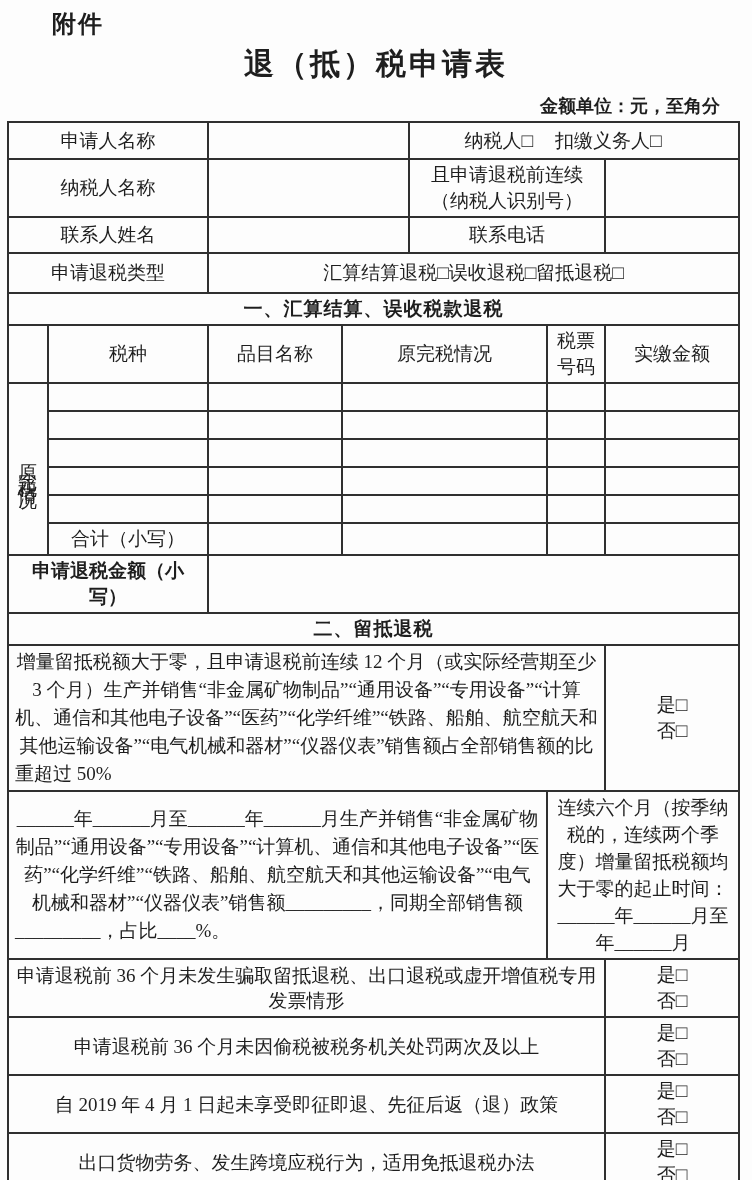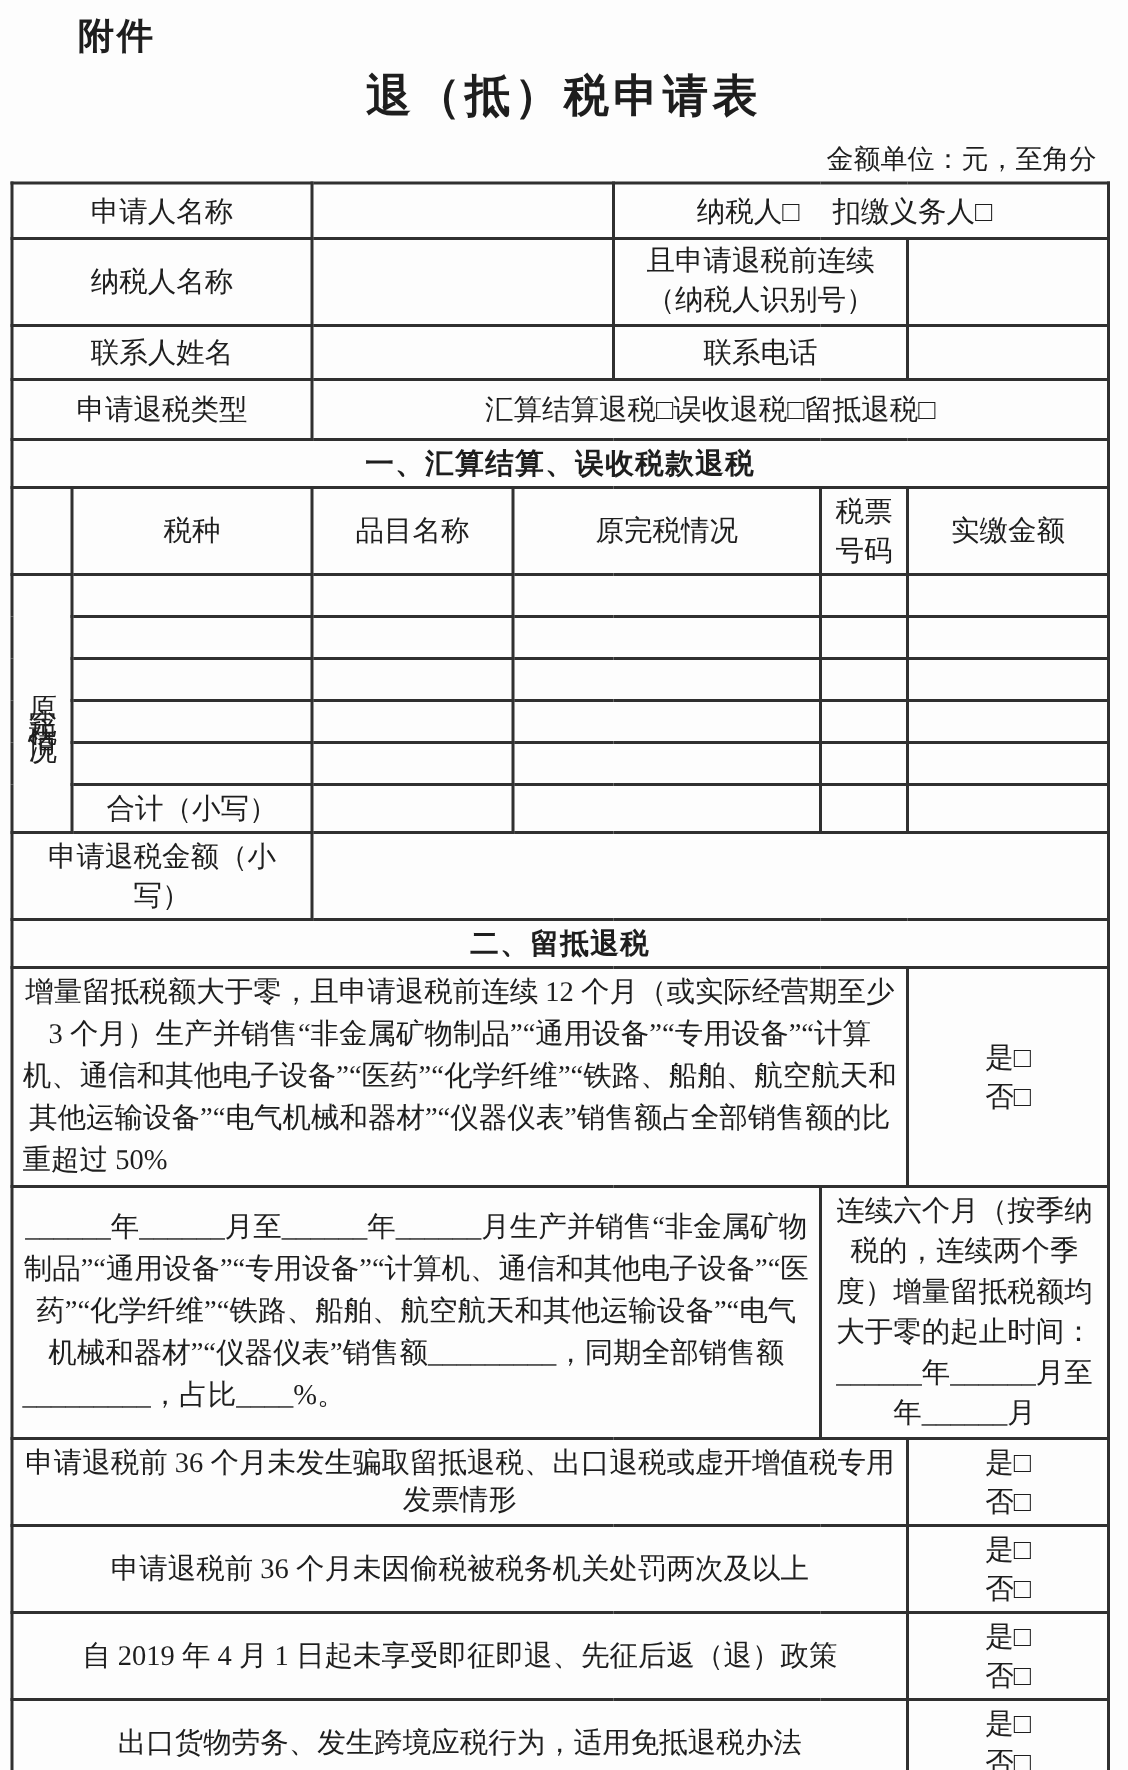--- a/index.html
+++ b/index.html
@@ -10,21 +10,21 @@
   }
   .page{width:752px;height:1180px;box-sizing:border-box;}
 
   .attachment{
     font-size:24px;font-weight:bold;padding:8px 0 0 20px;letter-spacing:2px;margin-left:32px;
   }
   .doc-title{
     text-align:center;font-size:30px;font-weight:bold;margin-top:4px;letter-spacing:3px;
   }
   .unit-note{
-    text-align:right;font-size:18px;font-weight:normal;padding-right:21px;margin-top:9px;margin-bottom:3px;
+    text-align:right;font-size:18px;font-weight:bold;padding-right:32px;margin-top:9px;margin-bottom:3px;
   }
 
   table.form{
     border-collapse:collapse;table-layout:fixed;
     width:731px;margin-left:7px;
   }
   table.form td{
     border:2px solid #303030;
     font-size:19px;
     padding:2px 6px;
@@ -39,21 +39,21 @@
   tr.r-sechead{height:24px}
   tr.r-colhead{height:53px}
   tr.r-data{height:28px}
   tr.r-total{height:28px}
   tr.r-refund{height:38px}
   tr.r-para1{height:140px}
   tr.r-para2{height:163px}
   tr.r-q1{height:50px} tr.r-q2{height:50px} tr.r-q3{height:45px} tr.r-q4{height:47px}
 
   td.section-head{font-weight:bold;font-size:20px;letter-spacing:1px;}
-  td.left{text-align:left;}
+  td.left{text-align:left;font-weight:bold;}
   td.para{
     text-align:justify;text-align-last:left;
     line-height:28px;font-size:19px;padding:5px 9px;
   }
   td.side-note{
     text-align:left;line-height:27px;font-size:19px;padding:4px 6px;
     white-space:pre-wrap;vertical-align:top;padding-top:8px;
   }
   td.q-label{text-align:left;padding-left:10px;line-height:25px;}
   td.vlabel{padding:0;}

